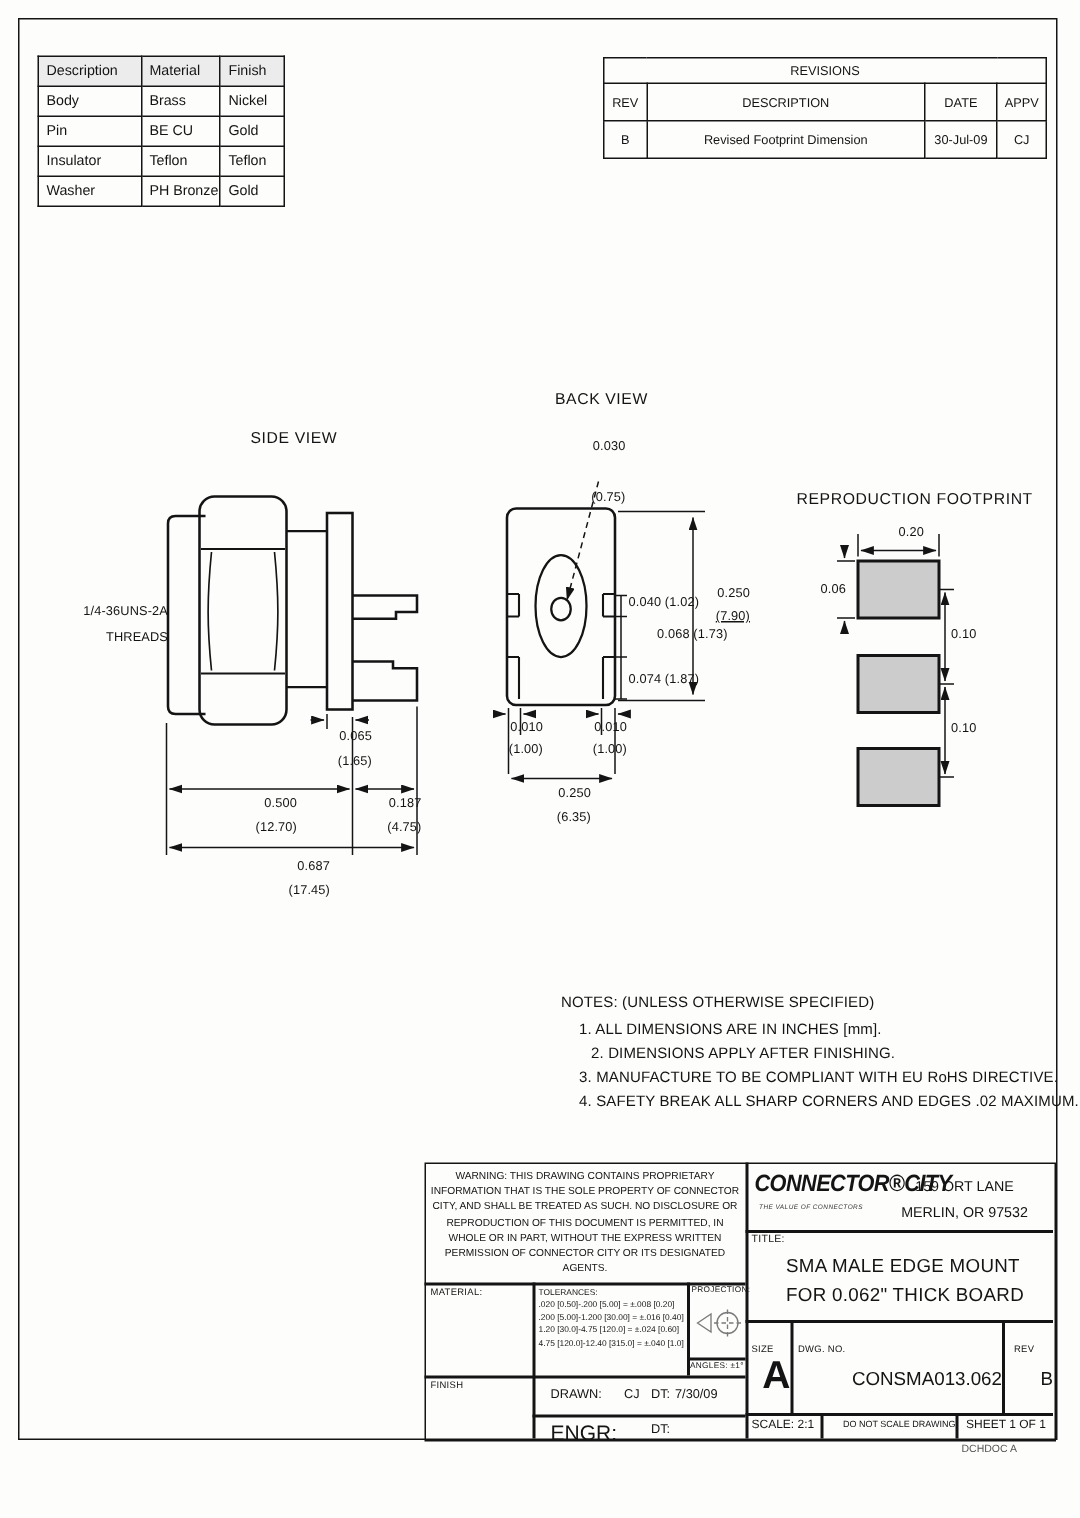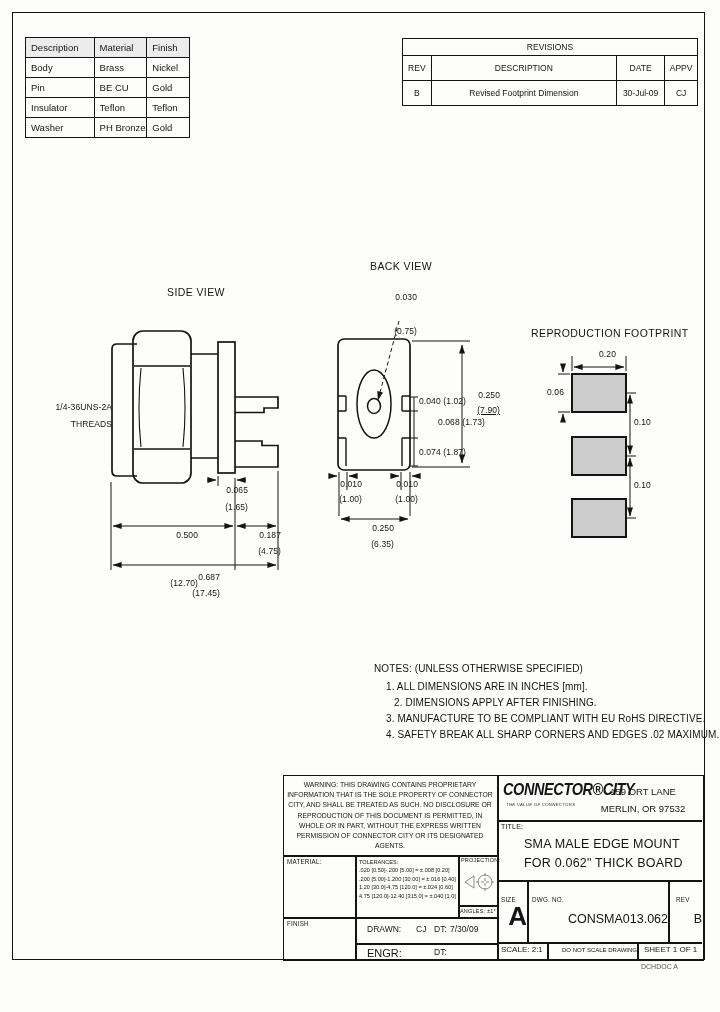--- a/index.html
+++ b/index.html
@@ -159,21 +159,21 @@
 
   <div class="t vlabel" style="left:167px;top:286px;">SIDE VIEW</div>
   <div class="t vlabel" style="left:370px;top:260px;">BACK VIEW</div>
   <div class="t vlabel" style="left:531px;top:327px;">REPRODUCTION FOOTPRINT</div>
 
   <div class="t dim c" style="left:46px;top:402px;width:66px;">1/4-36UNS-2A</div>
   <div class="t dim c" style="left:46px;top:419px;width:66px;">THREADS</div>
   <div class="t dim c" style="left:200px;top:485px;width:48px;">0.065</div>
   <div class="t dim c" style="left:200px;top:502px;width:48px;">(1.65)</div>
   <div class="t dim c" style="left:148px;top:530px;width:50px;">0.500</div>
-  <div class="t dim c" style="left:148px;top:546px;width:50px;margin-top:32px;">(12.70)</div>
+  <div class="t dim c" style="left:148px;top:546px;width:50px;">(12.70)</div>
   <div class="t dim c" style="left:231px;top:530px;width:50px;">0.187</div>
   <div class="t dim c" style="left:231px;top:546px;width:50px;">(4.75)</div>
   <div class="t dim c" style="left:170px;top:572px;width:50px;">0.687</div>
   <div class="t dim c" style="left:170px;top:588px;width:50px;">(17.45)</div>
 
   <div class="t dim c" style="left:381px;top:292px;width:36px;">0.030</div>
   <div class="t dim c" style="left:381px;top:306px;width:36px;margin-top:20px;">(0.75)</div>
   <div class="t dim" style="left:419px;top:396px;">0.040 (1.02)</div>
   <div class="t dim" style="left:419px;top:417px;padding-left:19px;">0.068 (1.73)</div>
   <div class="t dim" style="left:419px;top:447px;">0.074 (1.87)</div>
@@ -243,21 +243,21 @@
       <path d="M23,5 V23 M14,14 H32" stroke-dasharray="3 2"></path>
     </g>
   </svg>
   <div class="t tinylabel" style="left:460px;top:908px;font-size:5.5px;">ANGLES: ±1°</div>
 
   <div class="t tinylabel" style="left:287px;top:920px;">FINISH</div>
   <div class="t" style="left:367px;top:924px;font-size:8.5px;">DRAWN:</div>
   <div class="t" style="left:416px;top:924px;font-size:8.5px;">CJ</div>
   <div class="t" style="left:434px;top:924px;font-size:8.5px;">DT:</div>
   <div class="t" style="left:450px;top:924px;font-size:8.5px;">7/30/09</div>
-  <div class="t" style="left:367px;top:947px;font-size:11px;">ENGR:</div>
+  <div class="t" style="left:367px;top:947px;font-size:14px;">ENGR:</div>
   <div class="t" style="left:434px;top:947px;font-size:8.5px;">DT:</div>
 
   <div class="t tinylabel" style="left:501px;top:896px;">SIZE</div>
   <div class="t c" style="left:497px;top:901px;width:30px;font-size:26px;font-weight:bold;">A</div>
   <div class="t tinylabel" style="left:532px;top:896px;">DWG. NO.</div>
   <div class="t c" style="left:527px;top:912px;width:141px;font-size:12.5px;">CONSMA013.062</div>
   <div class="t tinylabel" style="left:676px;top:896px;">REV</div>
   <div class="t c" style="left:668px;top:912px;width:34px;font-size:12.5px;">B</div>
 
   <div class="t" style="left:501px;top:945px;font-size:8px;">SCALE: 2:1</div>

